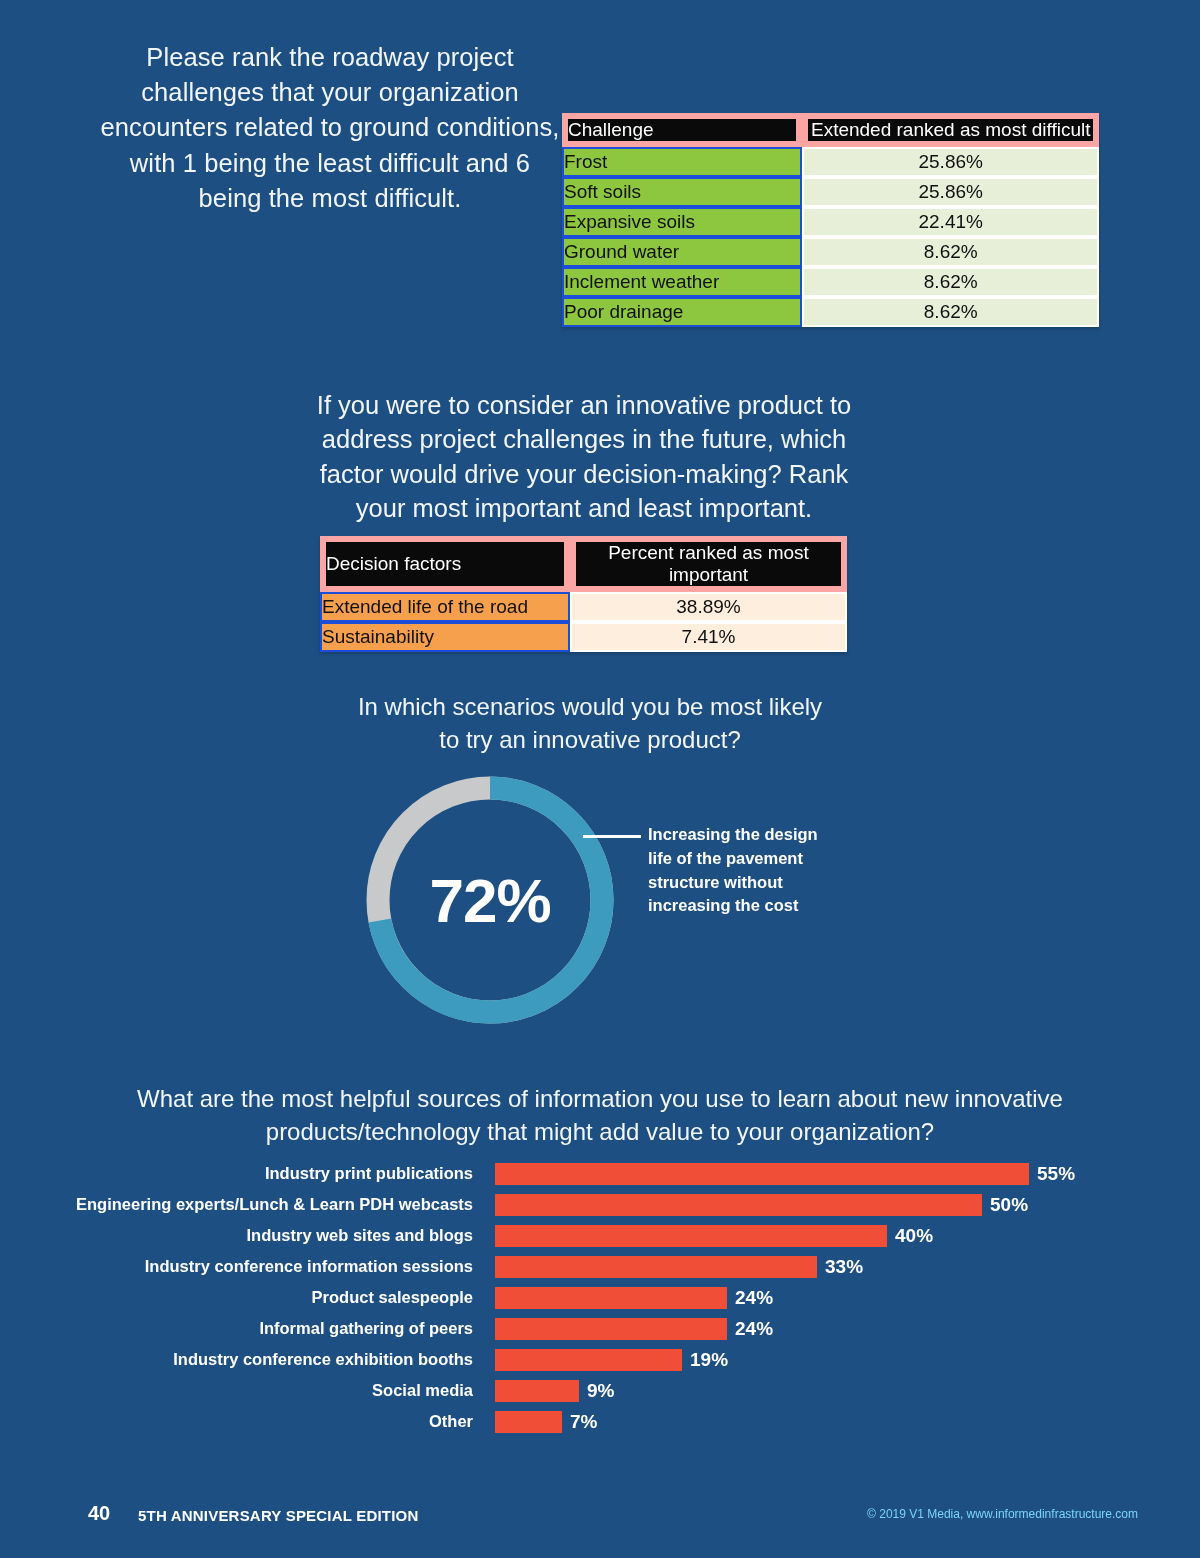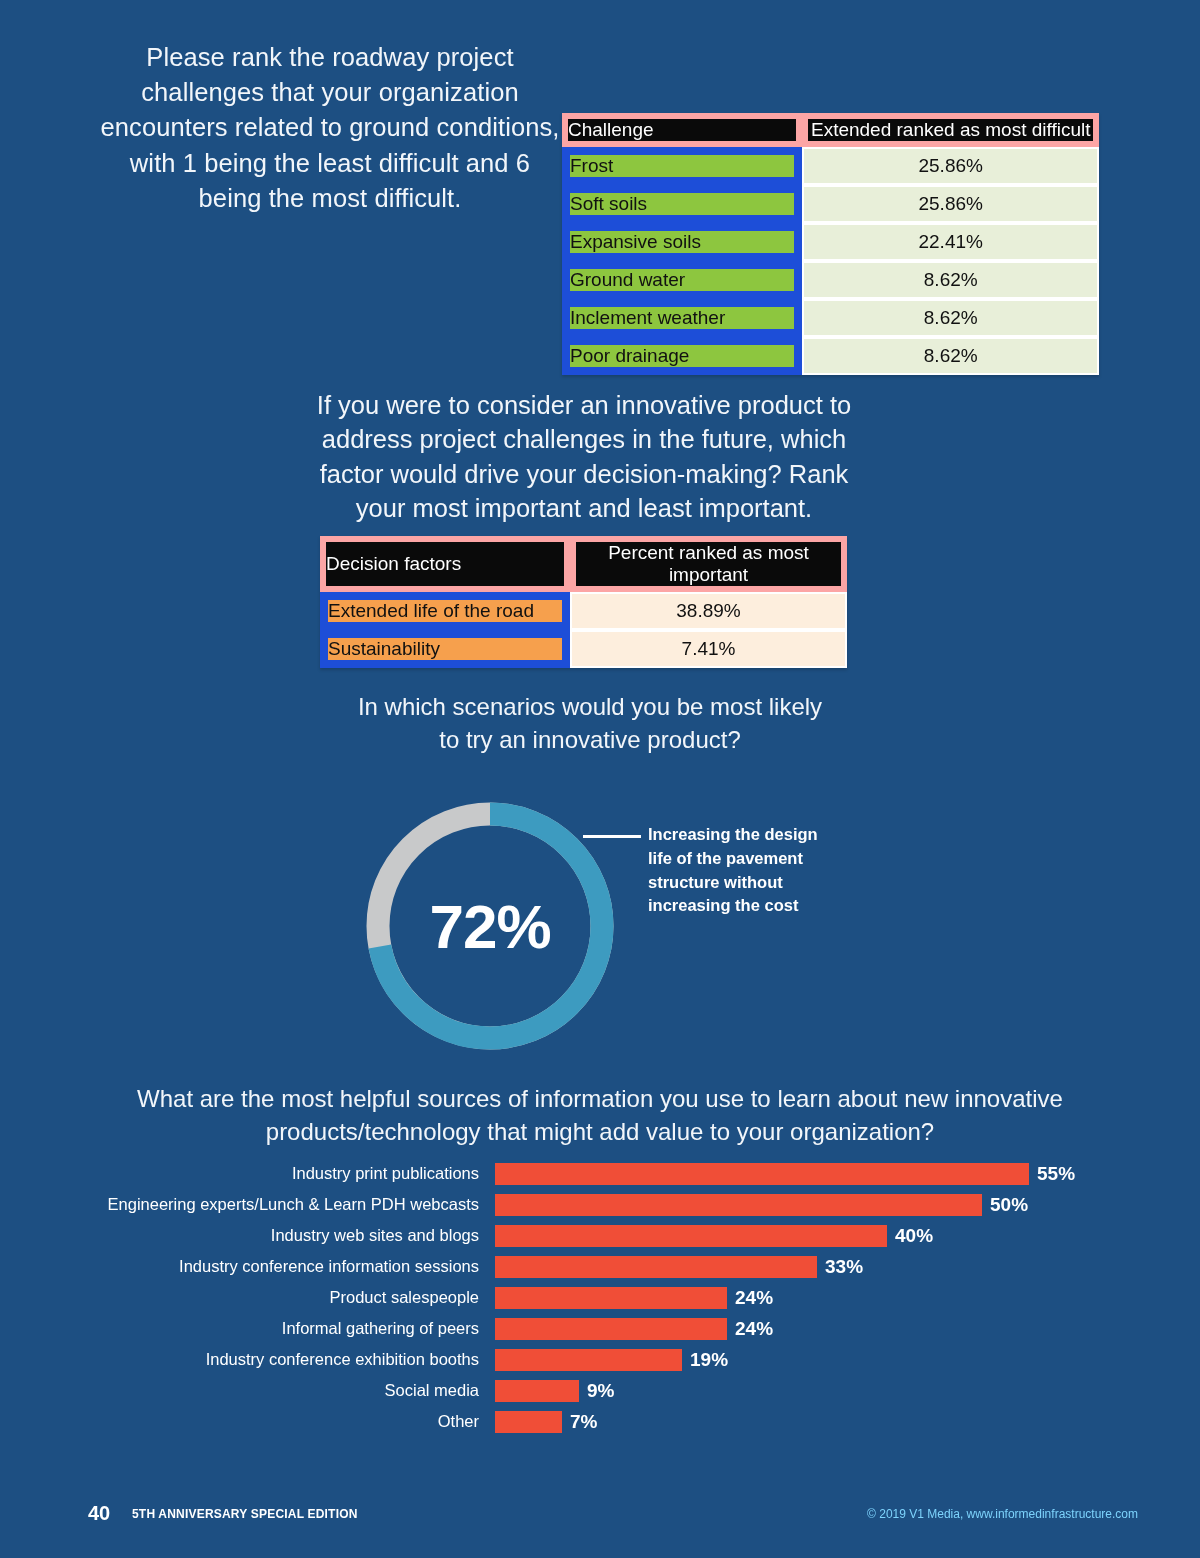--- a/index.html
+++ b/index.html
@@ -64,21 +64,21 @@
     padding-left: 0;
   }
   .cat-cell {
     color: #111111;
     font-size: 19px;
     height: 30px;
     vertical-align: middle;
     text-align: left;
     padding-left: 10px;
     box-sizing: border-box;
-    border: 8px solid #1d4ed8;
+    border: 2px solid #1d4ed8;
   }
   .val-cell {
     color: #111111;
     font-size: 19px;
     height: 30px;
     vertical-align: middle;
     text-align: center;
     box-sizing: border-box;
     border: 2px solid #ffffff;
   }
@@ -115,21 +115,21 @@
     top: 690px;
     width: 480px;
     text-align: center;
     font-size: 24px;
     line-height: 1.38;
     color: #f2f6fa;
   }
   .donut-wrap {
     position: absolute;
     left: 355px;
-    top: 791px;
+    top: 765px;
     width: 270px;
     height: 270px;
   }
   .donut-svg { display: block; }
   .donut-center {
     position: absolute;
     left: 0;
     top: 0;
     width: 270px;
     height: 270px;
@@ -180,24 +180,24 @@
   }
   .bar-row {
     display: flex;
     align-items: center;
     height: 31px;
     margin-bottom: 0px;
   }
   .bar-label {
     width: 495px;
     text-align: right;
-    padding-right: 16px;
+    padding-right: 22px;
     box-sizing: border-box;
     font-size: 16.5px;
-    font-weight: normal;
+    font-weight: bold;
     color: #ffffff;
     white-space: nowrap;
   }
   .bar-track {
     flex: 1;
     display: flex;
     align-items: flex-end;
   }
   .bar-fill {
     height: 22px;
@@ -223,23 +223,23 @@
     position: absolute;
     left: 88px;
     top: 0px;
     font-size: 20px;
     font-weight: bold;
     color: #ffffff;
     letter-spacing: 0px;
   }
   .footer-edition {
     position: absolute;
-    left: 132px;
+    left: 138px;
     top: 5px;
-    font-size: 12px;
+    font-size: 15px;
     font-weight: bold;
     letter-spacing: 0.2px;
     color: #ffffff;
   }
   .footer-copy {
     position: absolute;
     right: 62px;
     top: 5px;
     font-size: 12px;
     color: #7dd3fc;

